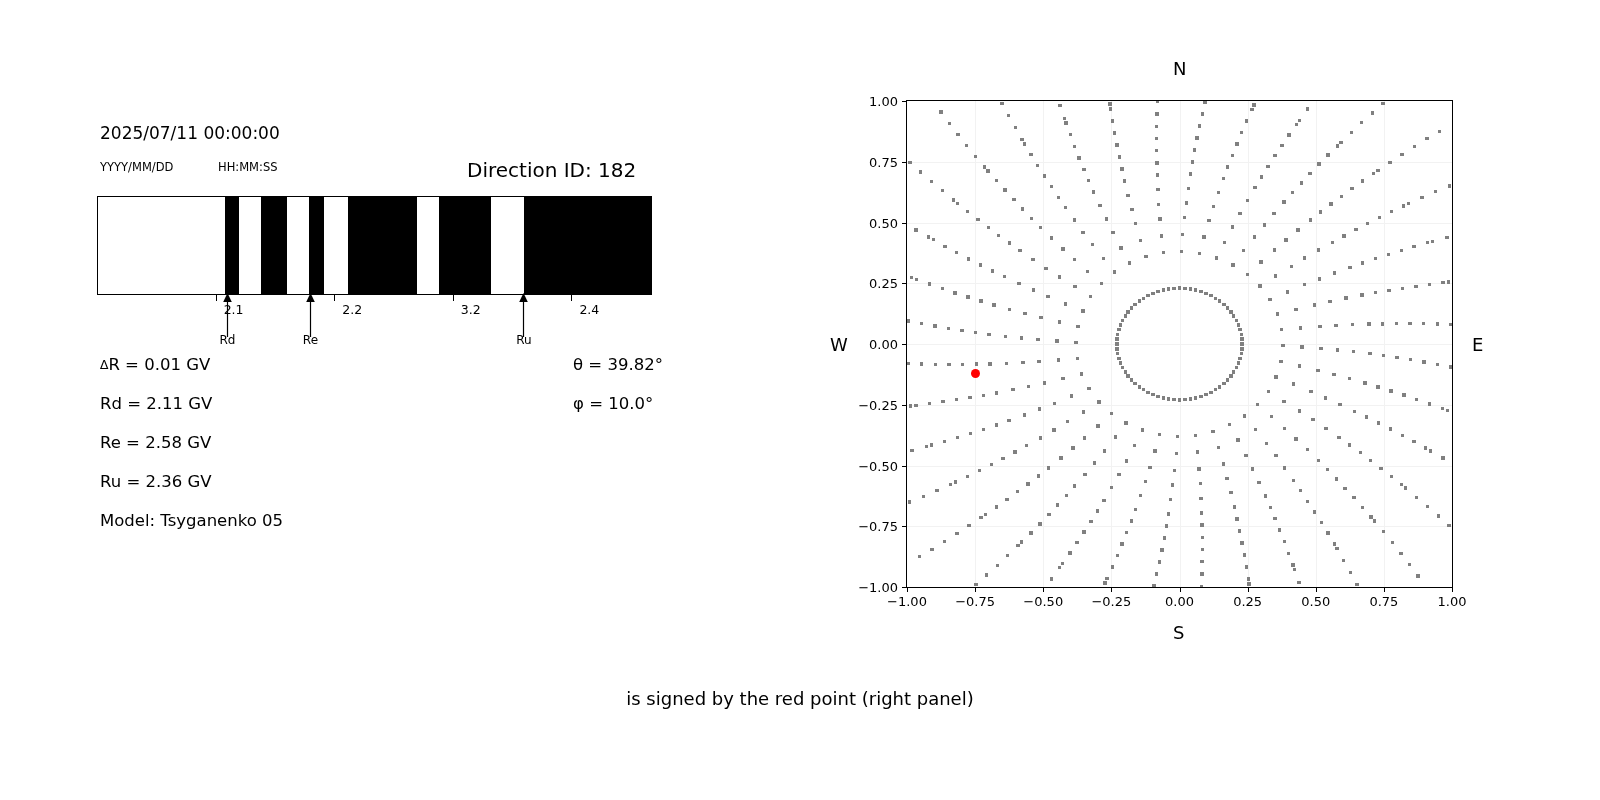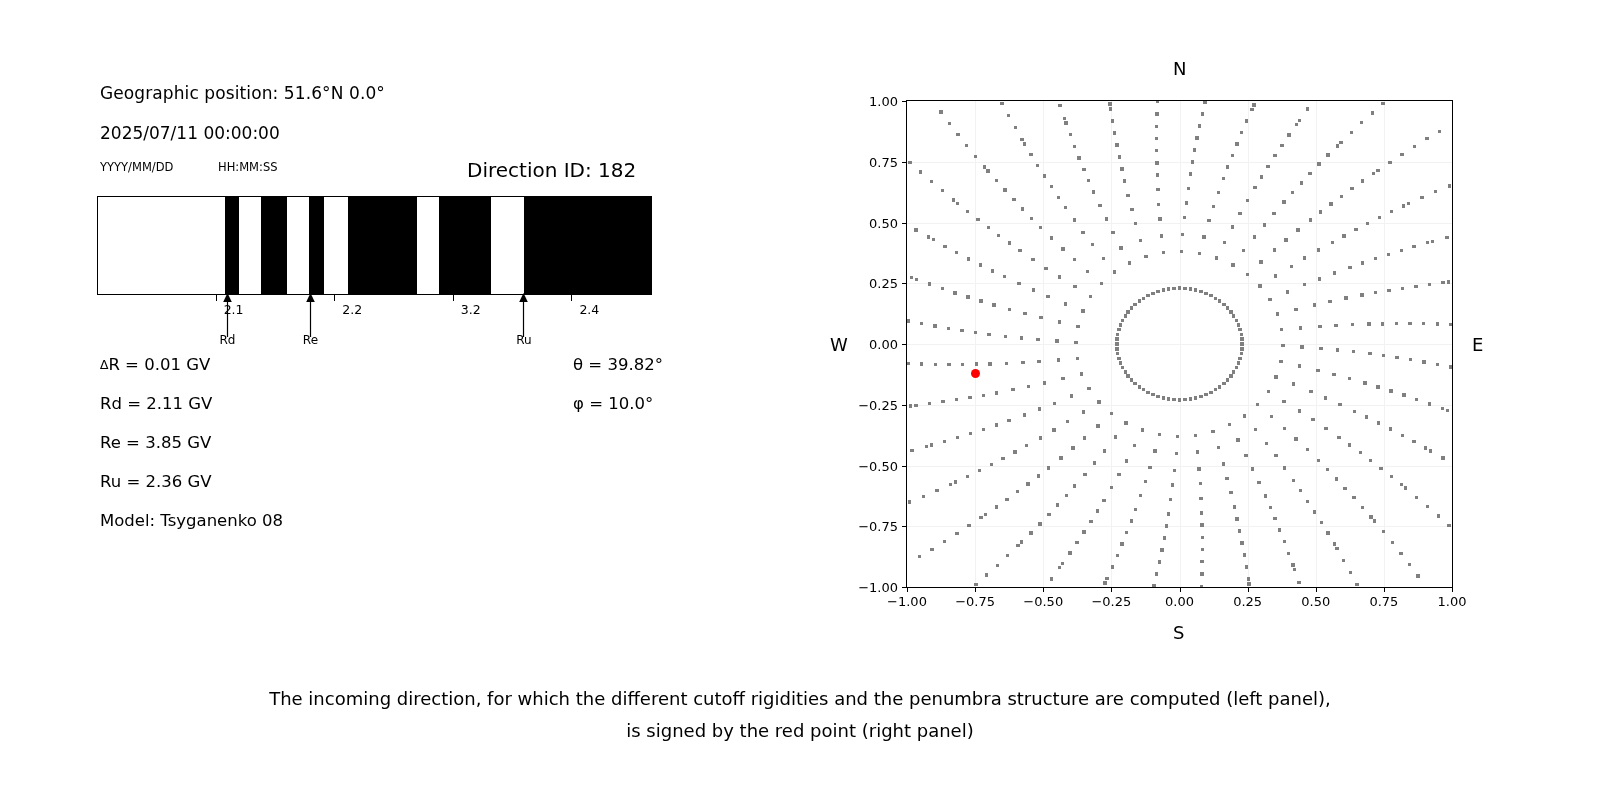--- a/index.html
+++ b/index.html
@@ -116,21 +116,20 @@
     text-align:center;font-size:11.5px;color:#000;
   }
 </style>
 </head>
 <body>
 
 <div id="root">
 
   <div id="left-panel">
 
-    <div class="geo-line">Geographic position: 51.6°N 0.0°</div>
 
     <div class="datetime-line">2025/07/11 00:00:00</div>
 
     <div class="fmt-date">YYYY/MM/DD</div>
 
     <div class="fmt-time">HH:MM:SS</div>
 
     <div class="direction-id">Direction ID: 182</div>
 
     <div id="penumbra-wrap">
@@ -166,23 +165,23 @@
         <svg class="marker-arrow" viewBox="0 0 13 44" style="left: 420.423px;">
           <line x1="6.5" y1="44" x2="6.5" y2="7" stroke="#000" stroke-width="1.2"></line>
           <polygon points="6.5,0 2.2,9 10.8,9" fill="#000"></polygon>
         </svg>
         <div class="marker-label" style="left: 426.923px;">Ru</div>
       </div>
 
     <div id="param-block">
         <div class="param col-left" style="top: 355px;"><span class="delta-glyph">∆</span>R = 0.01 GV</div>
         <div class="param col-left" style="top: 394px;">Rd = 2.11 GV</div>
-        <div class="param col-left" style="top: 433px;">Re = 3.85 GV</div>
+        <div class="param col-left" style="top: 433px;">Re = 2.58 GV</div>
         <div class="param col-left" style="top: 472px;">Ru = 2.36 GV</div>
-        <div class="param col-left" style="top: 511px;">Model: Tsyganenko 08</div>
+        <div class="param col-left" style="top: 511px;">Model: Tsyganenko 05</div>
         <div class="param col-right" style="top: 355px;">θ = 39.82°</div>
         <div class="param col-right" style="top: 394px;">φ = 10.0°</div>
       </div>
   </div>
 
   <div id="right-panel">
 
     <div class="compass" id="compass-n">N</div>
     <div class="compass" id="compass-s">S</div>
     <div class="compass" id="compass-w">W</div>
@@ -863,17 +862,16 @@
         <div class="ytickmark" style="top: 222.5px;"></div>
         <div class="ytick" style="top: 222.5px;">0.50</div>
         <div class="ytickmark" style="top: 161.75px;"></div>
         <div class="ytick" style="top: 161.75px;">0.75</div>
         <div class="ytickmark" style="top: 101px;"></div>
         <div class="ytick" style="top: 101px;">1.00</div>
       </div>
   </div>
 
   <div id="caption">
-    <div>The incoming direction, for which the different cutoff rigidities and the penumbra structure are computed (left panel),</div>
     <div>is signed by the red point (right panel)</div>
   </div>
 
 </div>
 
 </body></html>

